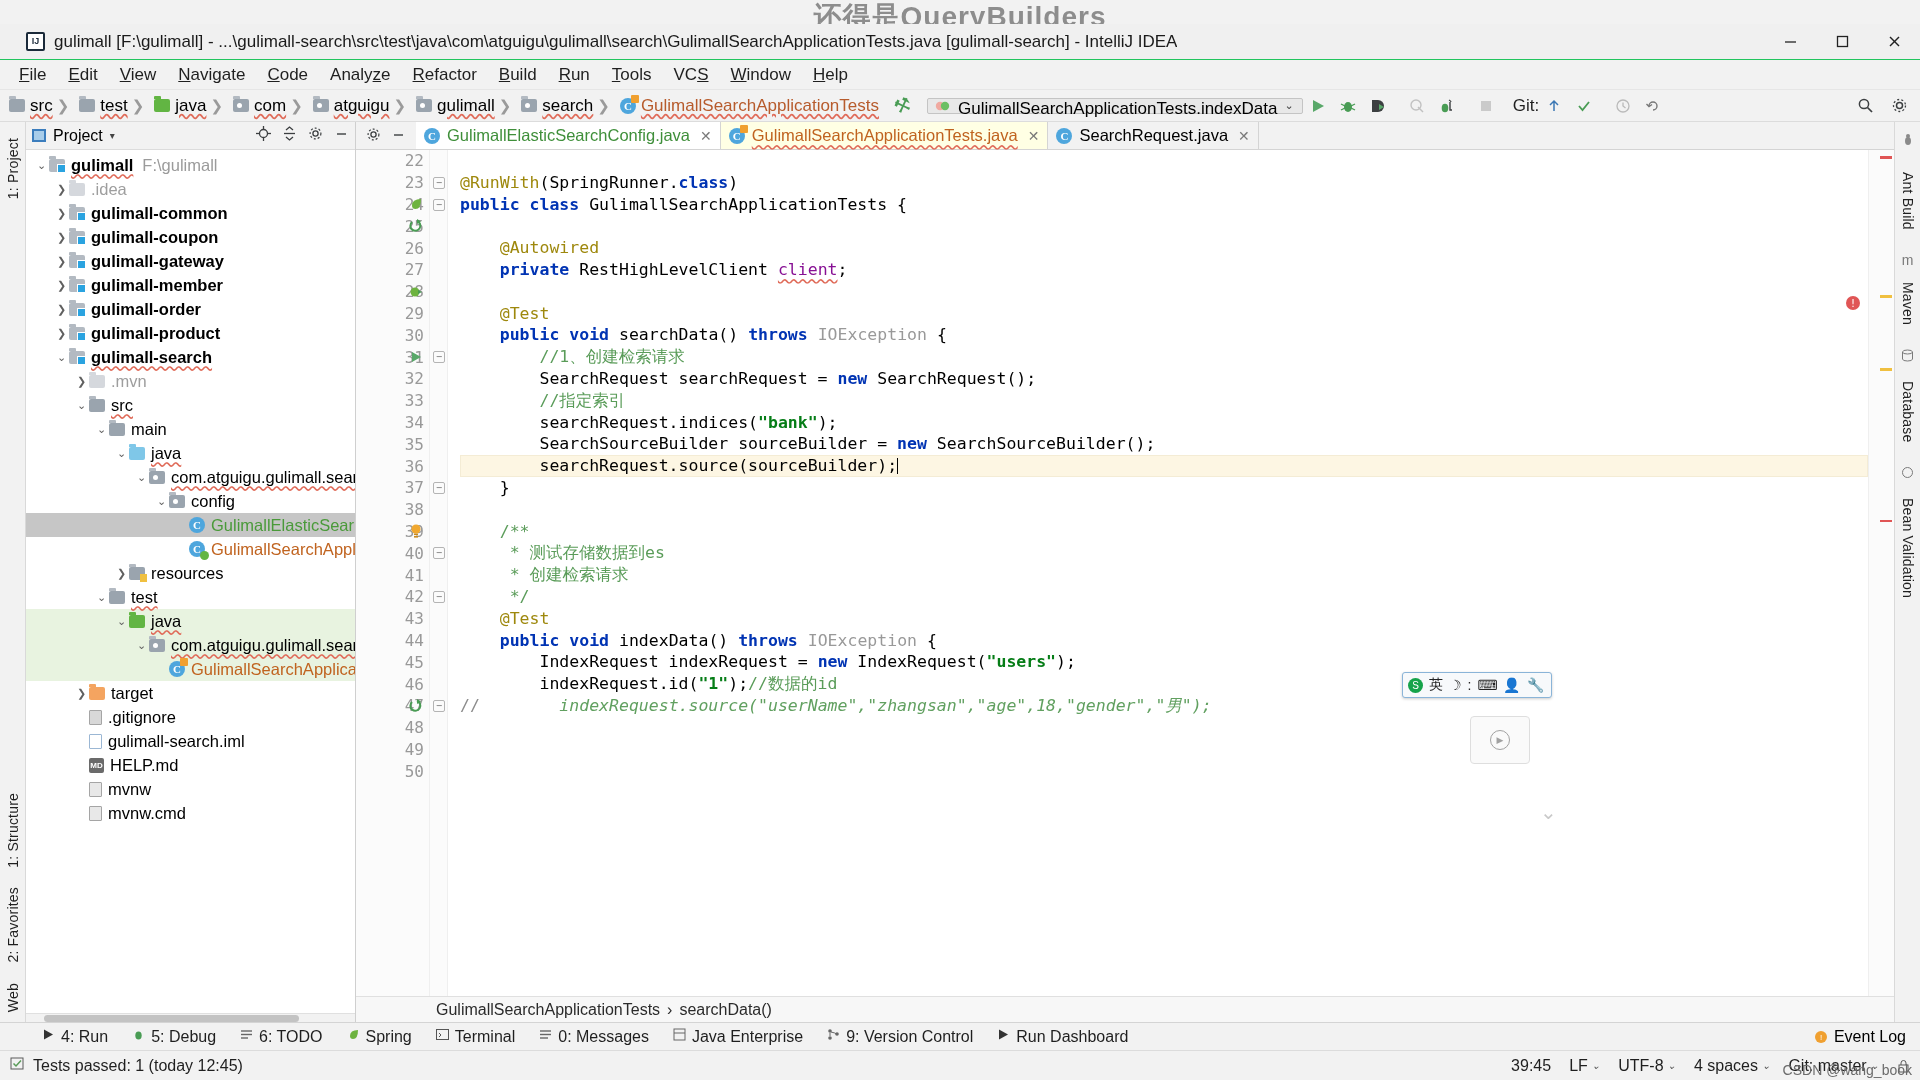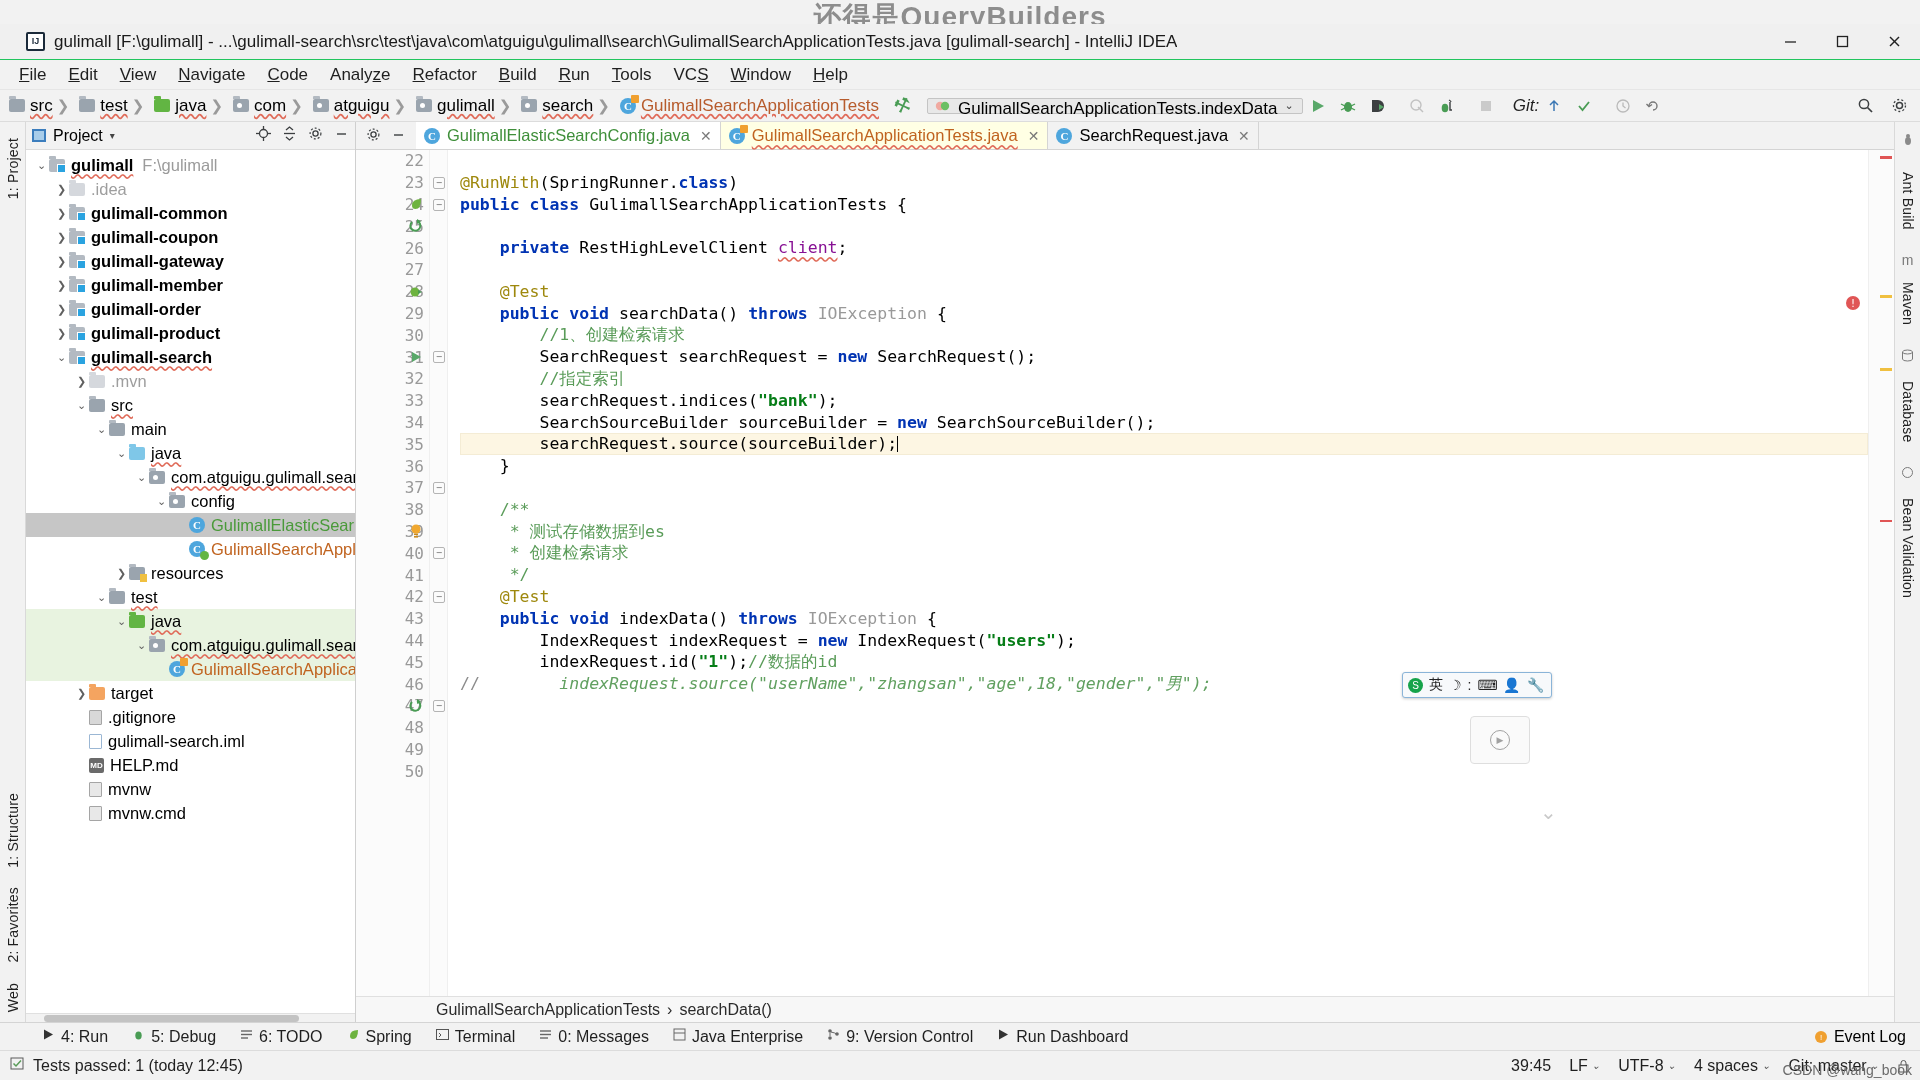--- a/index.html
+++ b/index.html
@@ -80,21 +80,21 @@
   .hammer{ margin:0 12px; color:#499c54; font-size:19px; transform:rotate(-20deg); }
 
   .runcfg{
     display:flex;align-items:flex-start;gap:7px;height:16px;background:#e8e8e8;
     border:1px solid #c4c4c4;border-radius:2px;padding:0 8px 0 7px;margin-left:4px;
     font-size:17px;min-width:330px;
   }
   .runcfg .chev{ margin-left:auto;color:#444;font-size:11px; }
   .tbtn{ width:30px;height:26px;display:flex;align-items:center;justify-content:center;font-size:17px;}
   .tbtn.dim{ opacity:.45; }
-  .git-lbl{ margin-left:12px; font-size:17px; color:#1f1f1f;font-style:italic; }
+  .git-lbl{ margin-left:12px; font-size:17px; color:#1f1f1f; }
 
   
   .main{ flex:1; display:flex; min-height:0; }
 
   .lrail, .rrail{ width:26px; background:#f2f2f2; border-right:1px solid #d9d9d9;
                   display:flex; flex-direction:column; align-items:center; padding-top:6px; }
   .rrail{ border-right:none; border-left:1px solid #d9d9d9; }
   .vtab{
     writing-mode:vertical-rl; text-orientation:mixed; font-size:14px; padding:10px 2px;
     color:#1f1f1f; white-space:nowrap; letter-spacing:.2px;
@@ -719,20 +719,21 @@
             <div class="fold" style="top: 332px;">−</div>
             <div class="fold" style="top: 397.4px;">−</div>
             <div class="fold" style="top: 441px;">−</div>
             <div class="fold" style="top: 550px;">−</div>
           </div>
         <div class="code">
             <div class="cline"></div>
             <div class="cline"><span class="ann">@RunWith</span>(<span class="typ">SpringRunner</span>.<span class="kw">class</span>)</div>
             <div class="cline"><span class="kw">public</span> <span class="kw">class</span> GulimallSearchApplicationTests {</div>
             <div class="cline"></div>
+            <div class="cline">    <span class="ann">@Autowired</span></div>
             <div class="cline">    <span class="kw">private</span> RestHighLevelClient <span class="fld spell">client</span>;</div>
             <div class="cline"></div>
             <div class="cline">    <span class="ann">@Test</span></div>
             <div class="cline">    <span class="kw">public</span> <span class="kw">void</span> searchData() <span class="kw">throws</span> <span class="gray">IOException</span> {</div>
             <div class="cline">        <span class="cmgn">//1、创建检索请求</span></div>
             <div class="cline">        SearchRequest searchRequest = <span class="kw">new</span> SearchRequest();</div>
             <div class="cline">        <span class="cmgn">//指定索引</span></div>
             <div class="cline">        searchRequest.indices(<span class="str">"bank"</span>);</div>
             <div class="cline">        SearchSourceBuilder sourceBuilder = <span class="kw">new</span> SearchSourceBuilder();</div>
             <div class="cline hl">        searchRequest.source(sourceBuilder);<span class="caret"></span></div>

